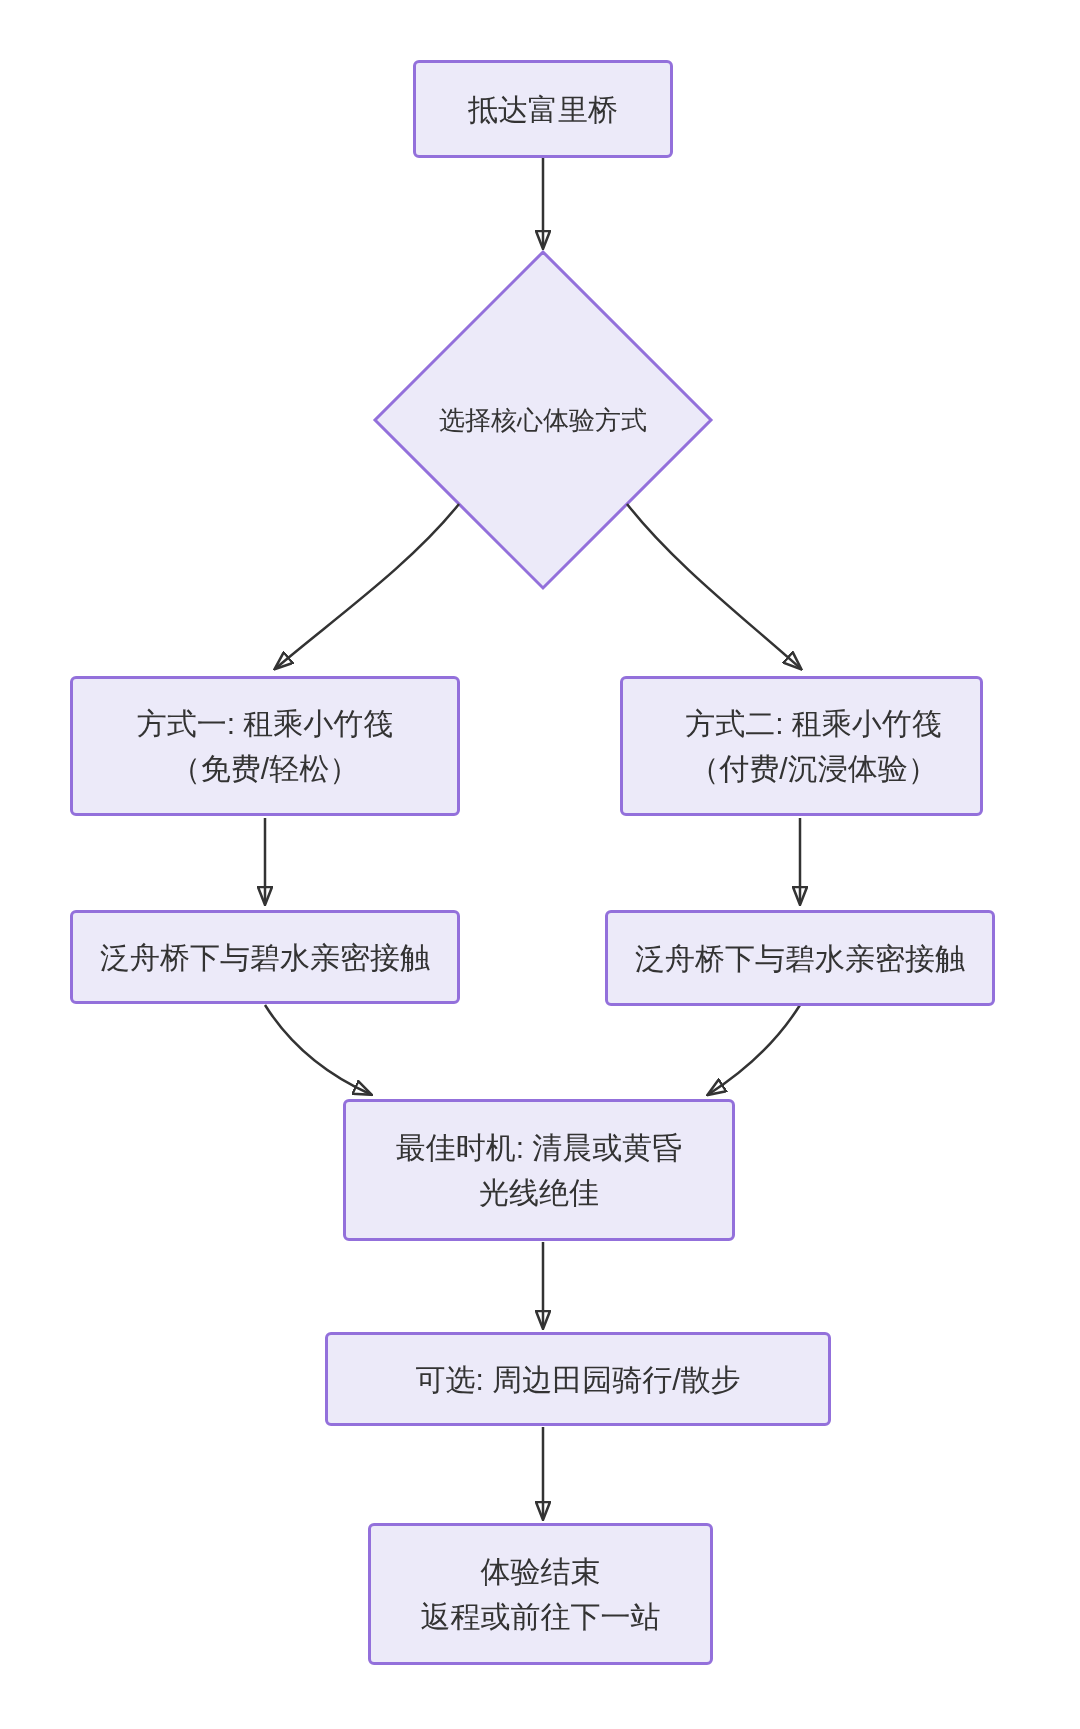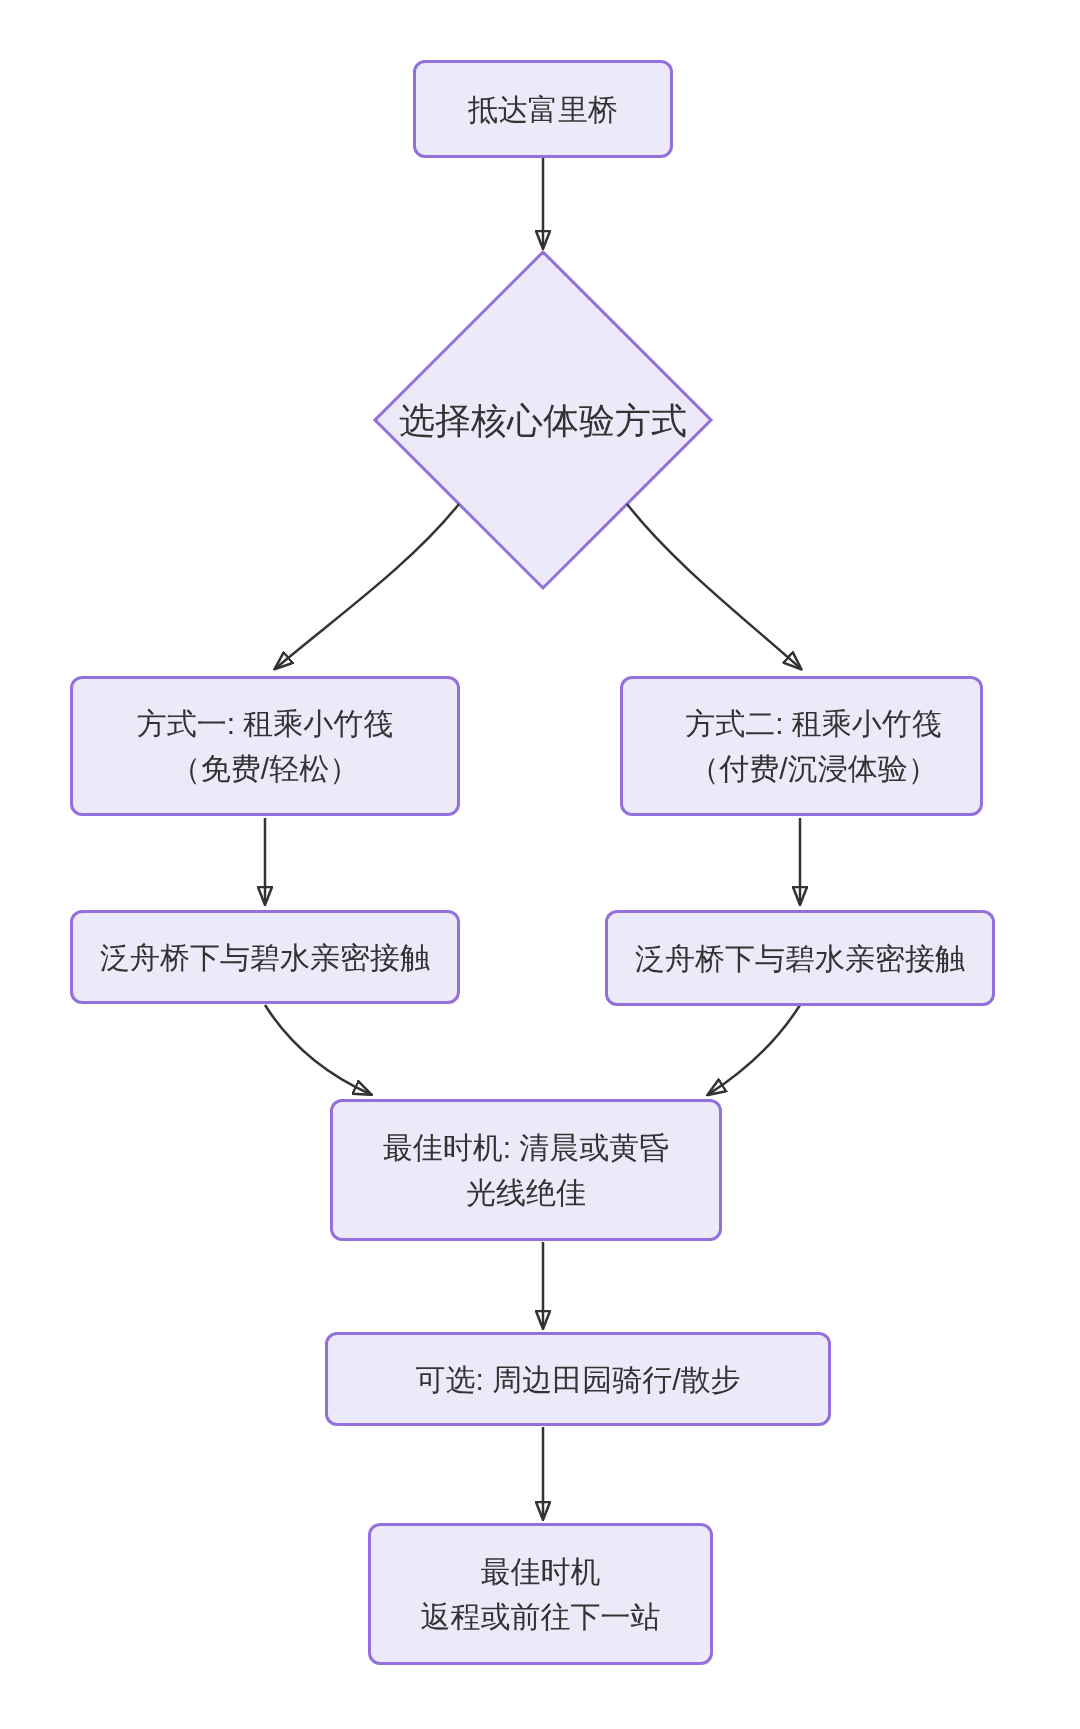--- a/index.html
+++ b/index.html
@@ -19,52 +19,52 @@
   .edges path {
     fill: none;
     stroke: #333333;
     stroke-width: 2.5;
   }
   .node {
     position: absolute;
     box-sizing: border-box;
     background: #ECEAF9;
     border: 3px solid #9370DB;
-    border-radius: 12px;
+    border-radius: 6px;
     display: flex;
     flex-direction: column;
     align-items: center;
     justify-content: center;
     color: #333333;
     font-size: 30px;
     line-height: 45px;
     text-align: center;
     white-space: nowrap;
   }
   .diamond-label {
     position: absolute;
     box-sizing: border-box;
     display: flex;
     align-items: center;
     justify-content: center;
     color: #333333;
-    font-size: 36px;
+    font-size: 26px;
     line-height: 45px;
     text-align: center;
     white-space: nowrap;
     background: transparent;
     border: none;
   }
   #n-start    { left: 413px; top: 60px;   width: 260px; height: 98px; }
   #n-decision-label { left: 375px; top: 397px; width: 336px; height: 46px; }
   #n-option1  { left: 70px;  top: 676px;  width: 390px; height: 140px; }
   #n-option2  { left: 620px; top: 676px;  width: 363px; height: 140px; padding-left: 24px; }
   #n-action1  { left: 70px;  top: 910px;  width: 390px; height: 94px; }
   #n-action2  { left: 605px; top: 910px;  width: 390px; height: 96px; }
-  #n-timing   { left: 330px; top: 1099px; width: 392px; height: 142px; }
+  #n-timing   { left: 343px; top: 1099px; width: 392px; height: 142px; }
   #n-optional { left: 325px; top: 1332px; width: 506px; height: 94px; }
   #n-end      { left: 368px; top: 1523px; width: 345px; height: 142px; }
 </style>
 </head>
 <body>
 
 <div class="canvas">
 
   <svg class="edges" viewBox="0 0 1080 1729" xmlns="http://www.w3.org/2000/svg">
     <defs>
@@ -115,17 +115,17 @@
   <div class="node" id="n-timing">
     <span>最佳时机: 清晨或黄昏</span>
     <span>光线绝佳</span>
   </div>
 
   <div class="node" id="n-optional">
     <span>可选: 周边田园骑行/散步</span>
   </div>
 
   <div class="node" id="n-end">
-    <span>最佳时机</span>
+    <span>体验结束</span>
     <span>返程或前往下一站</span>
   </div>
 
 </div>
 
 </body></html>

